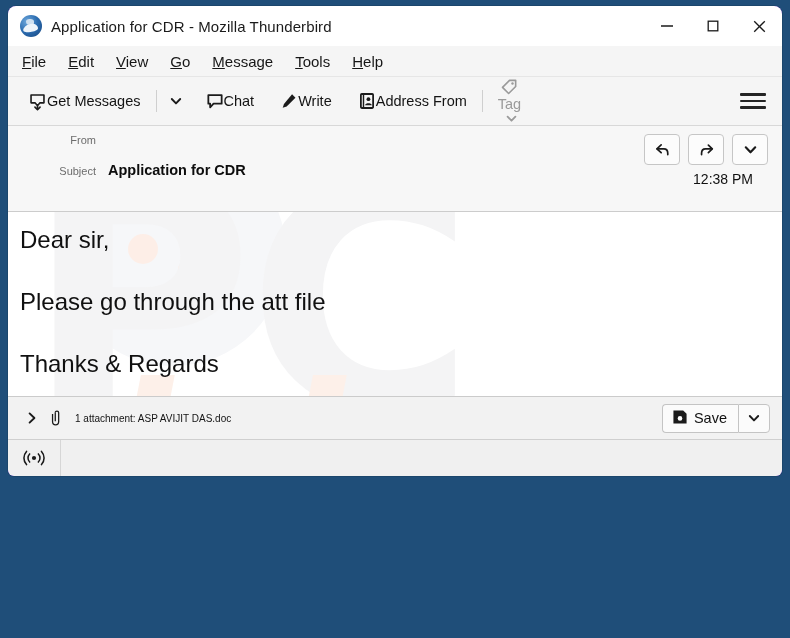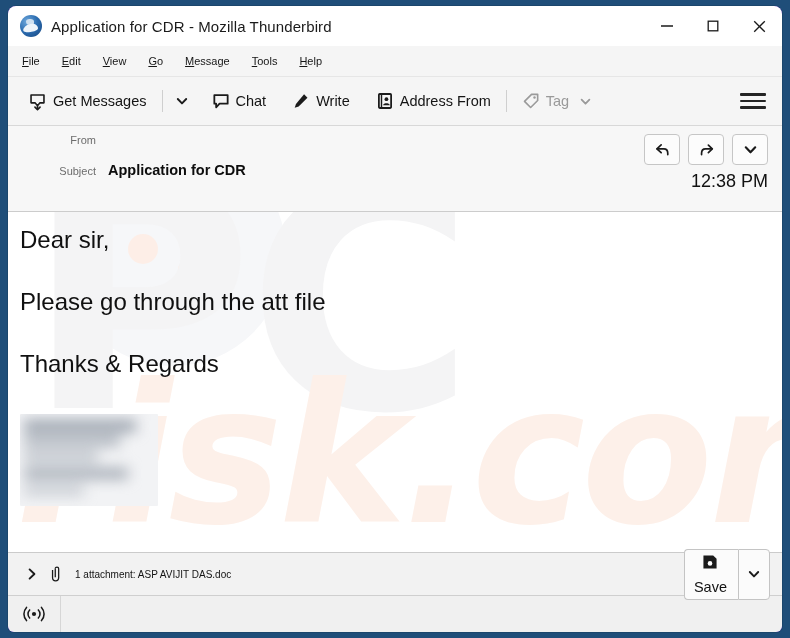--- a/index.html
+++ b/index.html
@@ -13,21 +13,21 @@
     font-family: "Liberation Sans", sans-serif;
     overflow: hidden;
   }
 
   
   .window {
     position: absolute;
     left: 8px;
     top: 6px;
     width: 774px;
-    height: 626px;
+    height: 470px;
     background: #6d28d9;
     border-radius: 8px 8px 6px 6px;
     overflow: hidden;
     display: flex;
     flex-direction: column;
     box-shadow: 0 0 0 1px rgba(0,0,0,0.10);
   }
 
   
   .titlebar {
@@ -96,21 +96,21 @@
   .menubar {
     height: 30px;
     min-height: 30px;
     background: #f5f5f5;
     display: flex;
     align-items: center;
     padding-left: 14px;
     border-bottom: 1px solid #e6e6e6;
   }
   .menu-item {
-    font-size: 11px;
+    font-size: 15px;
     color: #161616;
     padding: 3px 12px 3px 0;
     margin-right: 10px;
     white-space: nowrap;
   }
   .menu-item u { text-decoration: underline; }
 
   
   .toolbar {
     height: 48px;
@@ -118,28 +118,27 @@
     background: #f5f5f5;
     display: flex;
     align-items: center;
     padding: 0 10px 0 12px;
     border-bottom: 1px solid #d8d8d8;
     position: relative;
   }
   .tbtn {
     display: flex;
     align-items: center;
-    gap: 6px;
     padding: 6px 8px;
     border-radius: 4px;
     font-size: 14.5px;
     color: #141414;
     white-space: nowrap;
   }
-  .tbtn.disabled { color: #9a9a9a; }
+  .tbtn.disabled { color: #9a9a9a; flex-direction: column; }
   .tbtn .ico { display: flex; align-items: center; }
   .tb-sep {
     width: 1px;
     height: 22px;
     background: #cfcfcf;
     margin: 0 7px;
   }
   .caret-btn {
     padding: 6px 5px;
     border-radius: 4px;
@@ -205,23 +204,23 @@
     height: 29px;
     background: #fcfcfc;
     border: 1px solid #c6c6c6;
     border-radius: 4px;
     display: flex;
     align-items: center;
     justify-content: center;
   }
   .hdr-time {
     position: absolute;
-    right: 14px;
+    right: 29px;
     top: 45px;
-    font-size: 18px;
+    font-size: 14px;
     color: #111111;
     white-space: nowrap;
   }
 
   
   .msgbody {
     flex: 1 1 auto;
     background: #ffffff;
     position: relative;
     overflow: hidden;
@@ -381,21 +380,20 @@
     display: flex;
     align-items: center;
     gap: 6px;
     background: #fbfbfb;
     border: 1px solid #c4c4c4;
     border-right: none;
     border-radius: 4px 0 0 4px;
     padding: 4px 11px 4px 9px;
     font-size: 14.5px;
     color: #121212;
-    flex-direction: column;
   }
   .save-caret {
     background: #fbfbfb;
     border: 1px solid #c4c4c4;
     border-radius: 0 4px 4px 0;
     width: 30px;
     display: flex;
     align-items: center;
     justify-content: center;
   }

